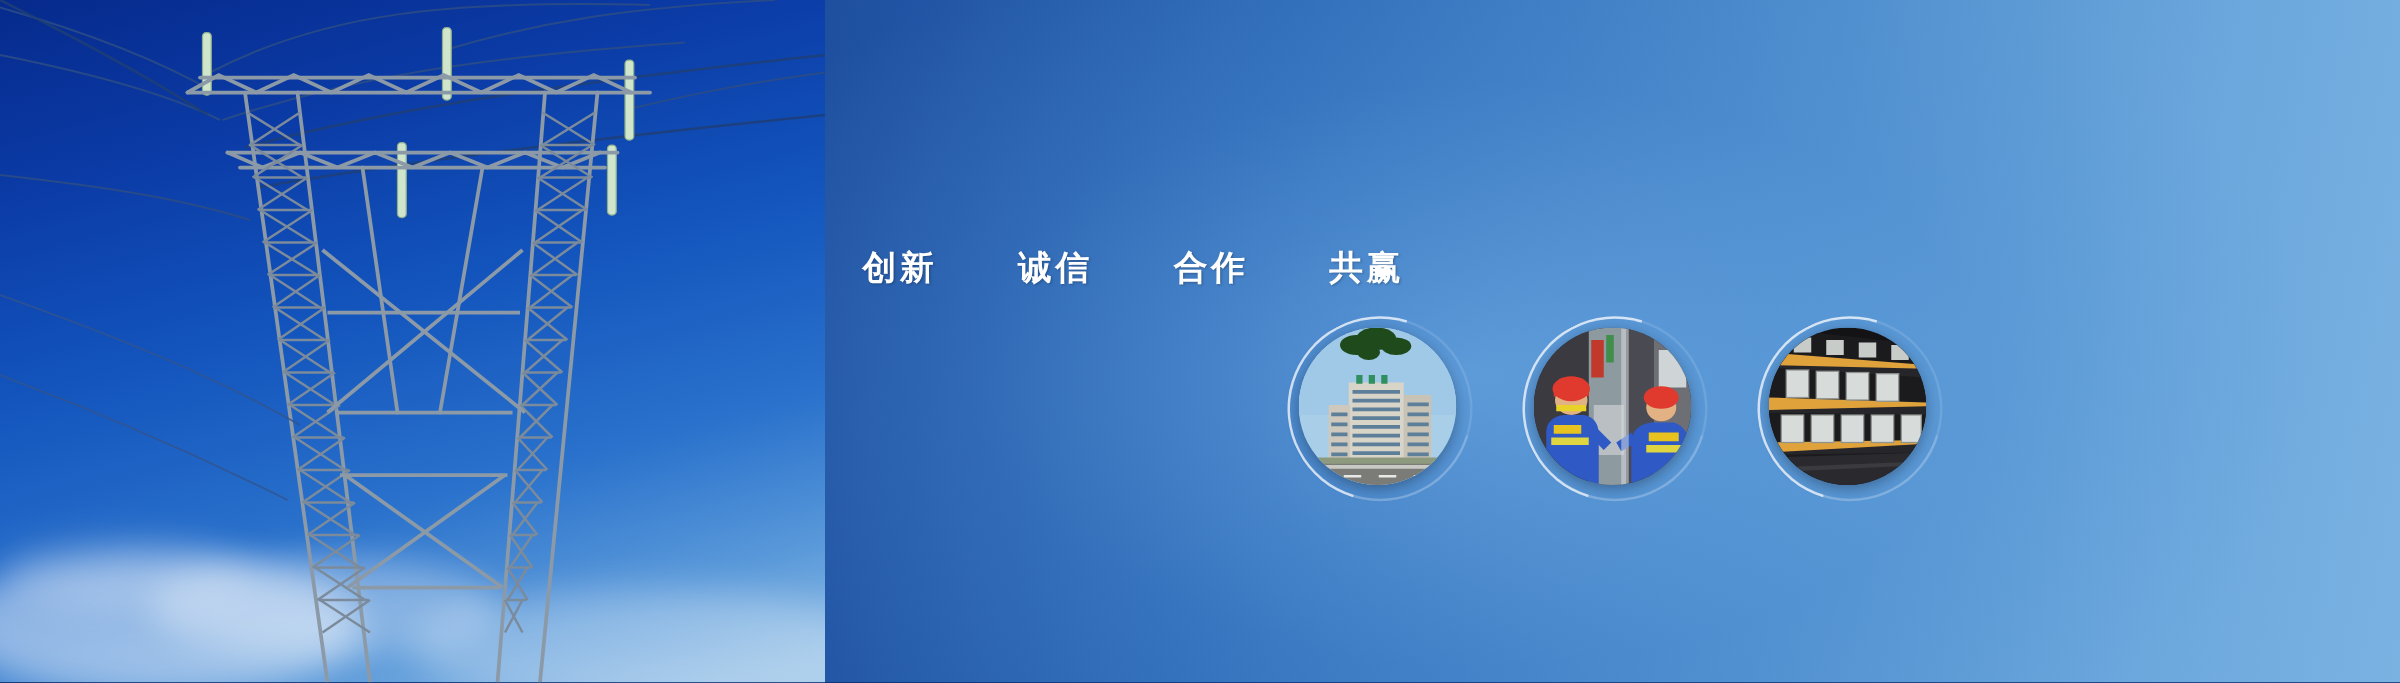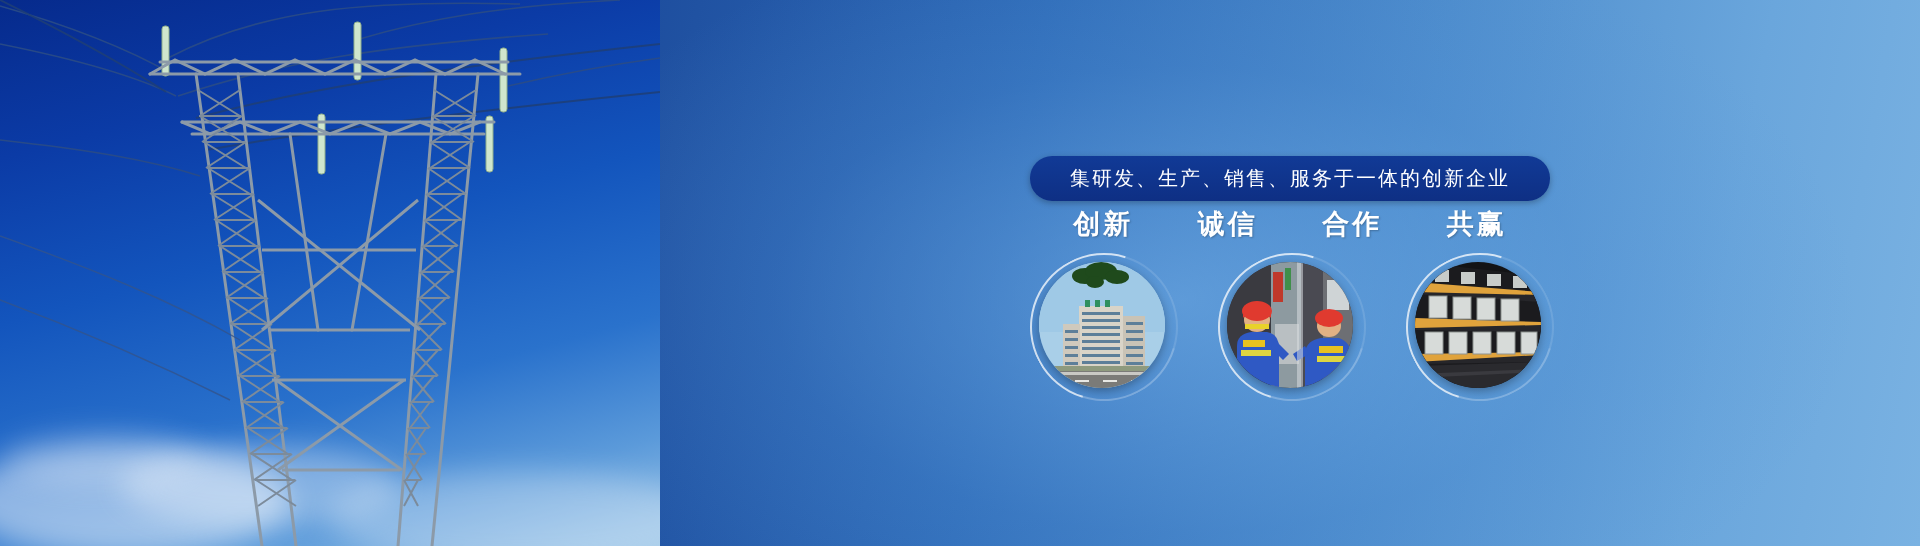--- a/index.html
+++ b/index.html
@@ -66,22 +66,22 @@
   }
   .pill span{
     color:#ffffff;
     font-size:20px;
     letter-spacing:2px;
     font-family:"DejaVu Sans","Liberation Sans",sans-serif;
     white-space:nowrap;
   }
 
   .values{
-    position:absolute;left:0;right:0;top:206px;
-    text-align:center;white-space:nowrap;
+    position:absolute;left:0;right:0;top:196px;
+    text-align:left;white-space:nowrap;
   }
   .values span{
     display:inline-block;
     color:#ffffff;
     font-size:27px;
     font-weight:bold;
     letter-spacing:3px;
     margin:0 30px;
     font-family:"DejaVu Sans","Liberation Sans",sans-serif;
     text-shadow:1px 1px 2px rgba(0,0,0,.25);
@@ -214,23 +214,20 @@
       <g stroke="#33548c" stroke-width="1.4" fill="none" opacity=".8">
         <path d="M0,236 C90,268 170,300 240,340"></path>
         <path d="M0,300 C80,330 150,360 230,400"></path>
       </g>
     </svg>
   </div>
 
   <div class="content">
 
 
-    <div class="pill">
-      <span>集研发、生产、销售、服务于一体的创新企业</span>
-    </div>
 
     <div class="values">
       <span>创新</span>
       <span>诚信</span>
       <span>合作</span>
       <span>共赢</span>
     </div>
 
     <div class="photos">
 

